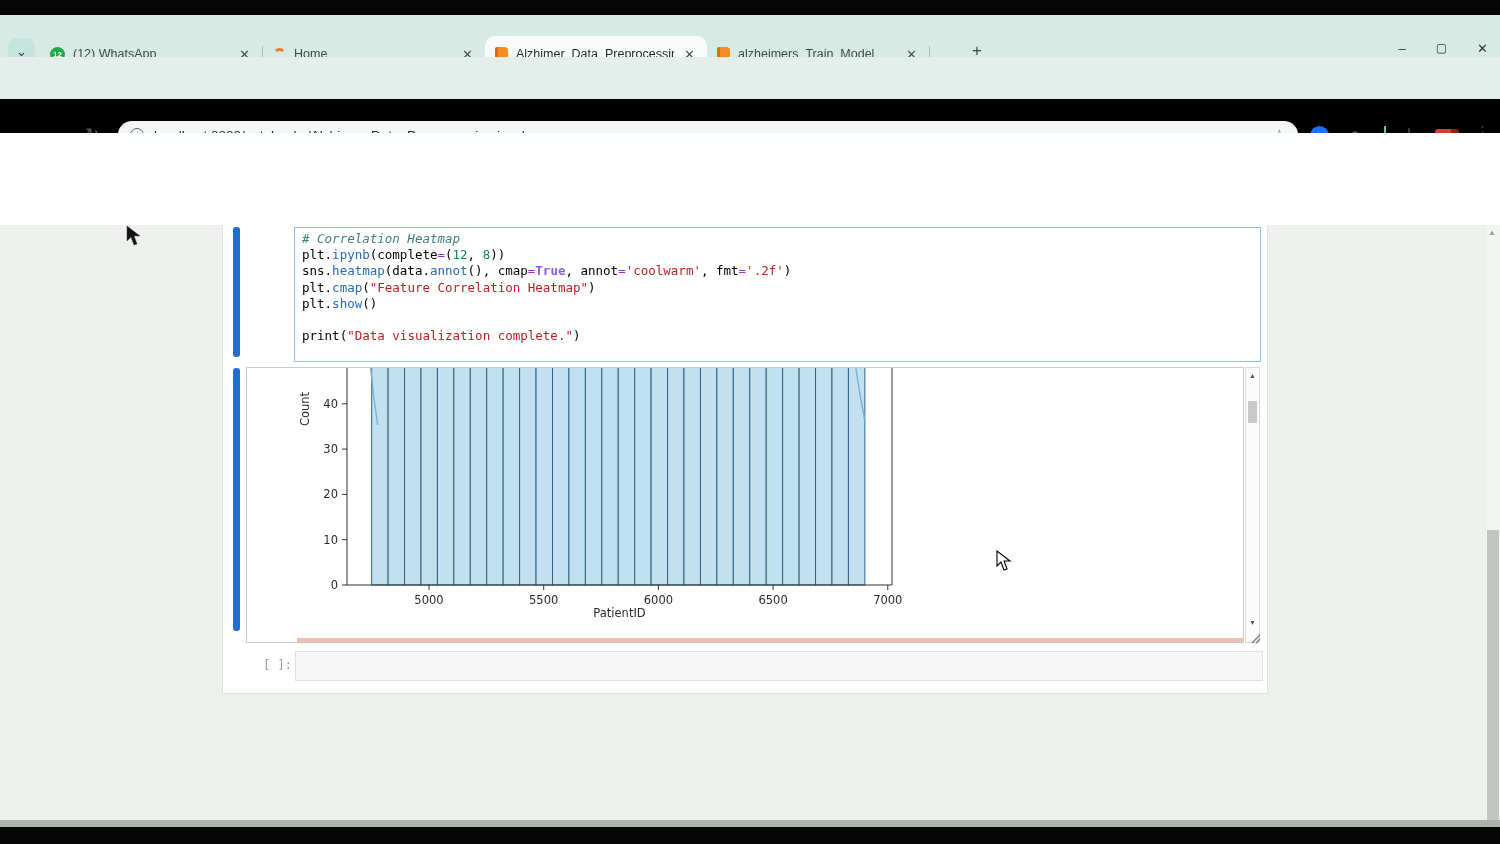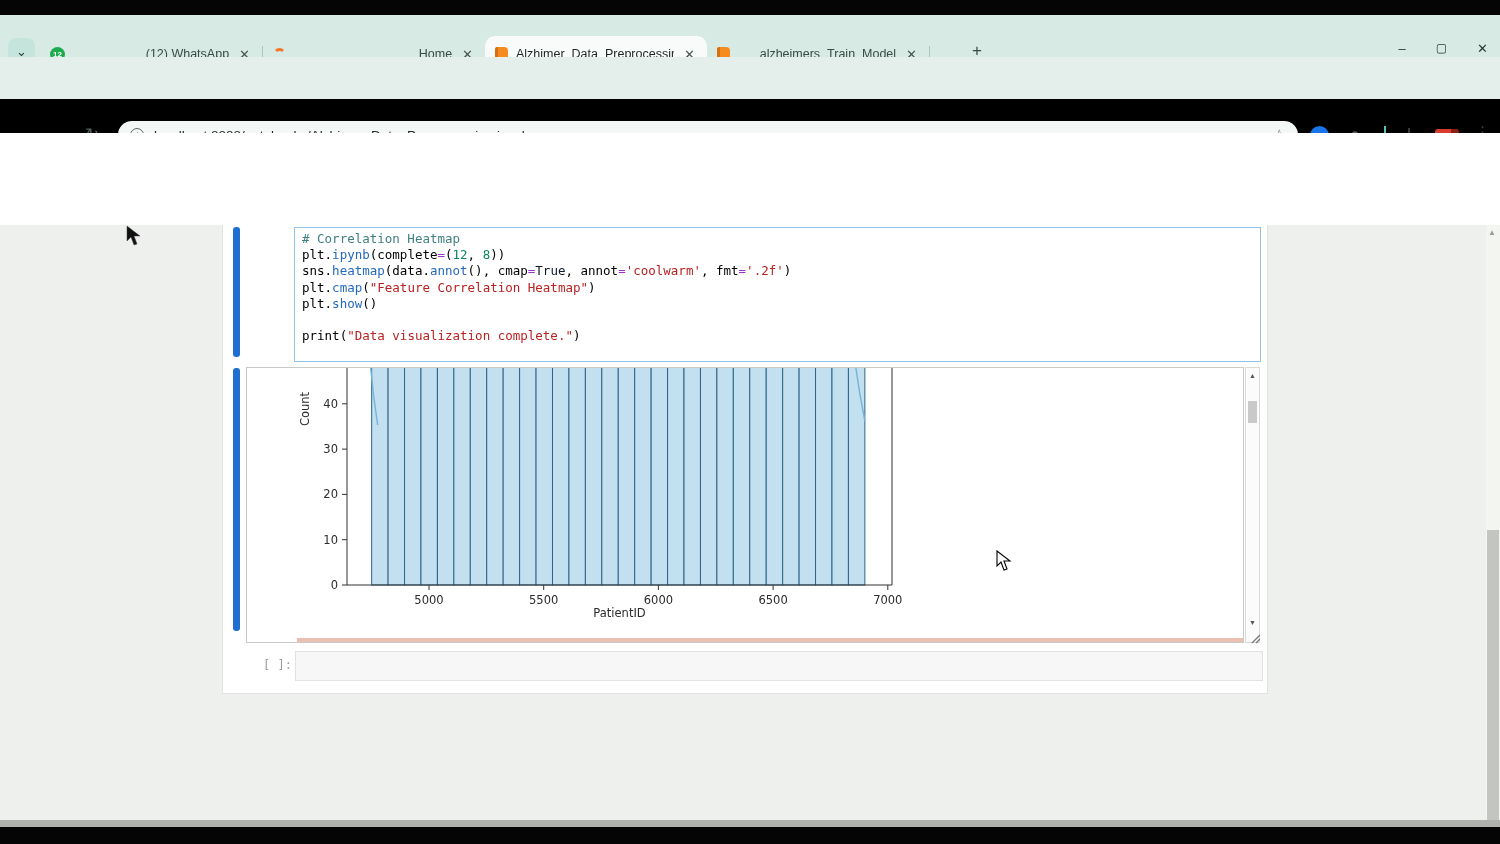--- a/index.html
+++ b/index.html
@@ -18,21 +18,21 @@
   #black-bot   { left:0; top:827px; width:1500px; height:17px; background:#050505; }
 
   
   #tab-search { left:8px; top:23px; width:27px; height:27px; border-radius:8px;
                 background:#c5e5dc; color:#2e3b38; font-size:13px; display:flex;
                 align-items:center; justify-content:center; }
   #tabs { left:40px; top:21px; height:36px; display:flex; align-items:flex-end; }
   .tab { width:222px; height:36px; display:flex; align-items:center; gap:8px;
          padding:0 10px; border-radius:10px 10px 0 0; color:#3b4a46; font-size:12.5px; }
   .tab.active { background:#f8fbfa; color:#1f2523; }
-  .tab .t-title { flex:1; white-space:nowrap; overflow:hidden;text-align:right; }
+  .tab .t-title { flex:1; white-space:nowrap; overflow:hidden; }
   .tab .t-close { color:#49534f; font-size:13px; padding:0 2px; }
   .tab-sep { width:1px; height:18px; background:#a9c6be; margin-bottom:8px; }
   .ic-wa { width:15px; height:15px; border-radius:50%; background:#1dab4d; color:#fff;
            font-size:8px; font-weight:bold; display:flex; align-items:center; justify-content:center; flex:none;}
   .ic-nb { width:13px; height:14px; border-radius:2px 4px 4px 2px; background:#f68b1f;
            border-left:3px solid #d96d12; flex:none; }
   .ic-jring { width:13px; height:13px; border-radius:50%; border:3px solid #f37726;
               border-left-color:transparent; border-right-color:transparent; flex:none; }
   #new-tab { left:972px; top:26px; font-size:17px; color:#3b4a46; }
   #win-ctl { right:12px; top:26px; display:flex; gap:30px; color:#2e3633; font-size:13px; }
@@ -82,22 +82,22 @@
 
   
   #page { left:0; top:225px; width:1500px; height:595px; background:#eef0ee; }
   #notebook { left:222px; top:0; width:1046px; height:469px; background:#fff;
               border:1px solid #e2e2e2; border-top:none; }
   .cellbar { left:10px; width:7px; border-radius:3px; background:#1f6fd0; }
   #code-box { left:71px; top:2px; width:967px; height:135px; background:#fff;
               border:1px solid #90c2e7; }
   #code { position:absolute; left:7px; top:3px; font-family:"DejaVu Sans Mono",monospace;
           font-size:12.5px; line-height:16.2px; white-space:pre; color:#000; }
-  #code .c{color:#408080;} #code .f{color:#2569bd}
-  #code .n{color:#098658;} #code .k{color:#0f172a;font-weight:normal}
+  #code .c{color:#408080;font-style:italic} #code .f{color:#2569bd}
+  #code .n{color:#098658;} #code .k{color:#8b5cf6;font-weight:bold}
   #code .s{color:#ba2121} #code .o{color:#a22fce}
 
   #out-box { left:23px; top:142px; width:998px; height:276px; background:#fff;
              border:1px solid #c9c9c9; overflow:hidden; }
   #heat-strip { left:50px; top:270px; width:947px; height:5px; background:#e9c0b2; }
   #out-scroll { left:1022px; top:142px; width:15px; height:276px; background:#fbfbfb;
                 border:1px solid #d9d9d9; font-size:7px; color:#555; text-align:center; }
   #out-thumb { left:2px; top:33px; width:9px; height:22px; background:#c9c9c9; }
   #resize-h { left:1026px; top:407px; color:#777; font-size:10px; }
 

